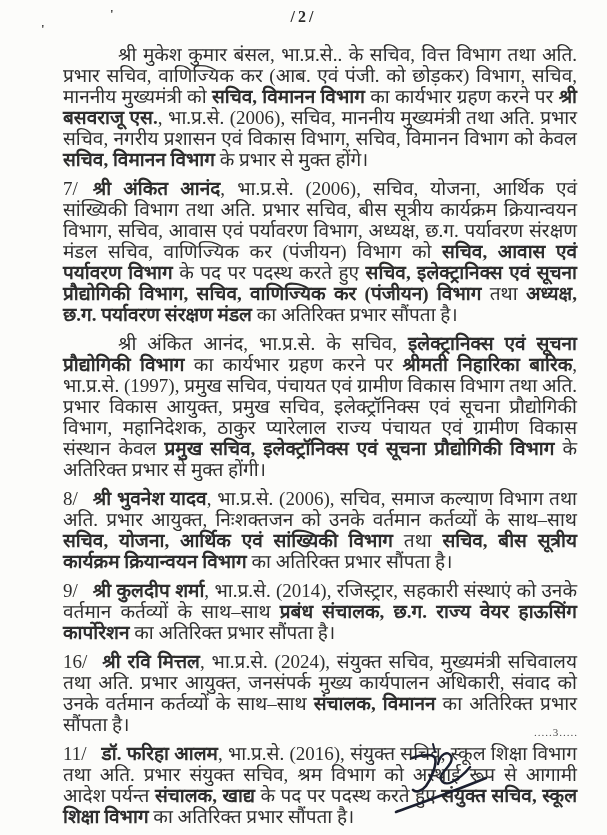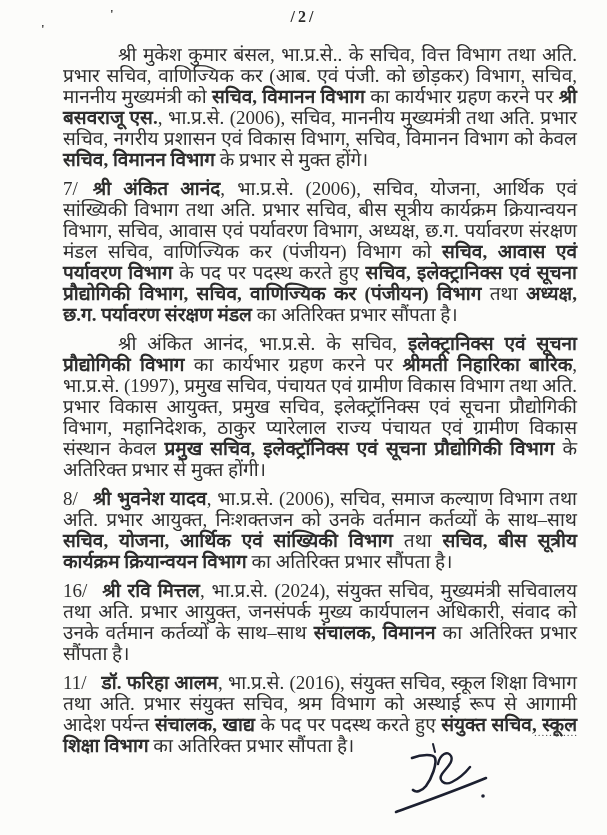--- a/index.html
+++ b/index.html
@@ -91,20 +91,21 @@
   <div class="page-number">/2/</div>
 
   <span class="artifact artifact-1">'</span>
   <span class="artifact artifact-2">'</span>
 
   <div class="body-text" id="paragraphs">
       <p class="indent"><span>श्री मुकेश कुमार बंसल, भा.प्र.से.. के सचिव, वित्त विभाग तथा अति. प्रभार सचिव, वाणिज्यिक कर (आब. एवं पंजी. को छोड़कर) विभाग, सचिव, माननीय मुख्यमंत्री को </span><span class="b">सचिव, विमानन विभाग</span><span> का कार्यभार ग्रहण करने पर </span><span class="b">श्री बसवराजू एस.</span><span>, भा.प्र.से. (2006), सचिव, माननीय मुख्यमंत्री तथा अति. प्रभार सचिव, नगरीय प्रशासन एवं विकास विभाग, सचिव, विमानन विभाग को केवल </span><span class="b">सचिव, विमानन विभाग</span><span> के प्रभार से मुक्त होंगे।</span></p>
       <p class=""><span class="para-number">7/</span><span class="b">श्री अंकित आनंद</span><span>, भा.प्र.से. (2006), सचिव, योजना, आर्थिक एवं सांख्यिकी विभाग तथा अति. प्रभार सचिव, बीस सूत्रीय कार्यक्रम क्रियान्वयन विभाग, सचिव, आवास एवं पर्यावरण विभाग, अध्यक्ष, छ.ग. पर्यावरण संरक्षण मंडल सचिव, वाणिज्यिक कर (पंजीयन) विभाग को </span><span class="b">सचिव, आवास एवं पर्यावरण विभाग</span><span> के पद पर पदस्थ करते हुए </span><span class="b">सचिव, इलेक्ट्रानिक्स एवं सूचना प्रौद्योगिकी विभाग, सचिव, वाणिज्यिक कर (पंजीयन) विभाग</span><span> तथा </span><span class="b">अध्यक्ष, छ.ग. पर्यावरण संरक्षण मंडल</span><span> का अतिरिक्त प्रभार सौंपता है।</span></p>
       <p class="indent"><span>श्री अंकित आनंद, भा.प्र.से. के सचिव, </span><span class="b">इलेक्ट्रानिक्स एवं सूचना प्रौद्योगिकी विभाग</span><span> का कार्यभार ग्रहण करने पर </span><span class="b">श्रीमती निहारिका बारिक</span><span>, भा.प्र.से. (1997), प्रमुख सचिव, पंचायत एवं ग्रामीण विकास विभाग तथा अति. प्रभार विकास आयुक्त, प्रमुख सचिव, इलेक्ट्रॉनिक्स एवं सूचना प्रौद्योगिकी विभाग, महानिदेशक, ठाकुर प्यारेलाल राज्य पंचायत एवं ग्रामीण विकास संस्थान केवल </span><span class="b">प्रमुख सचिव, इलेक्ट्रॉनिक्स एवं सूचना प्रौद्योगिकी विभाग</span><span> के अतिरिक्त प्रभार से मुक्त होंगी।</span></p>
       <p class=""><span class="para-number">8/</span><span class="b">श्री भुवनेश यादव</span><span>, भा.प्र.से. (2006), सचिव, समाज कल्याण विभाग तथा अति. प्रभार आयुक्त, निःशक्तजन को उनके वर्तमान कर्तव्यों के साथ–साथ </span><span class="b">सचिव, योजना, आर्थिक एवं सांख्यिकी विभाग</span><span> तथा </span><span class="b">सचिव, बीस सूत्रीय कार्यक्रम क्रियान्वयन विभाग</span><span> का अतिरिक्त प्रभार सौंपता है।</span></p>
+      <p class=""><span class="para-number">9/</span><span class="b">श्री कुलदीप शर्मा</span><span>, भा.प्र.से. (2014), रजिस्ट्रार, सहकारी संस्थाएं को उनके वर्तमान कर्तव्यों के साथ–साथ </span><span class="b">प्रबंध संचालक, छ.ग. राज्य वेयर हाऊसिंग कार्पोरेशन</span><span> का अतिरिक्त प्रभार सौंपता है।</span></p>
       <p class=""><span class="para-number">16/</span><span class="b">श्री रवि मित्तल</span><span>, भा.प्र.से. (2024), संयुक्त सचिव, मुख्यमंत्री सचिवालय तथा अति. प्रभार आयुक्त, जनसंपर्क  मुख्य कार्यपालन अधिकारी, संवाद को उनके वर्तमान कर्तव्यों के साथ–साथ </span><span class="b">संचालक, विमानन</span><span> का अतिरिक्त प्रभार सौंपता है।</span></p>
       <p class=""><span class="para-number">11/</span><span class="b">डॉ. फरिहा आलम</span><span>, भा.प्र.से. (2016), संयुक्त सचिव, स्कूल शिक्षा विभाग तथा अति. प्रभार संयुक्त सचिव, श्रम विभाग को अस्थाई रूप से आगामी आदेश पर्यन्त </span><span class="b">संचालक, खाद्य</span><span> के पद पर पदस्थ करते हुए </span><span class="b">संयुक्त सचिव, स्कूल शिक्षा विभाग</span><span> का अतिरिक्त प्रभार सौंपता है।</span></p>
     </div>
 
   <div class="continuation">.....3.....</div>
 
   <div class="signature">
     <svg viewBox="0 0 110 80" xmlns="http://www.w3.org/2000/svg" fill="none" stroke="#1c2030" stroke-linecap="round">
 
       <path d="M51 4 L53 12" stroke-width="2"></path>

